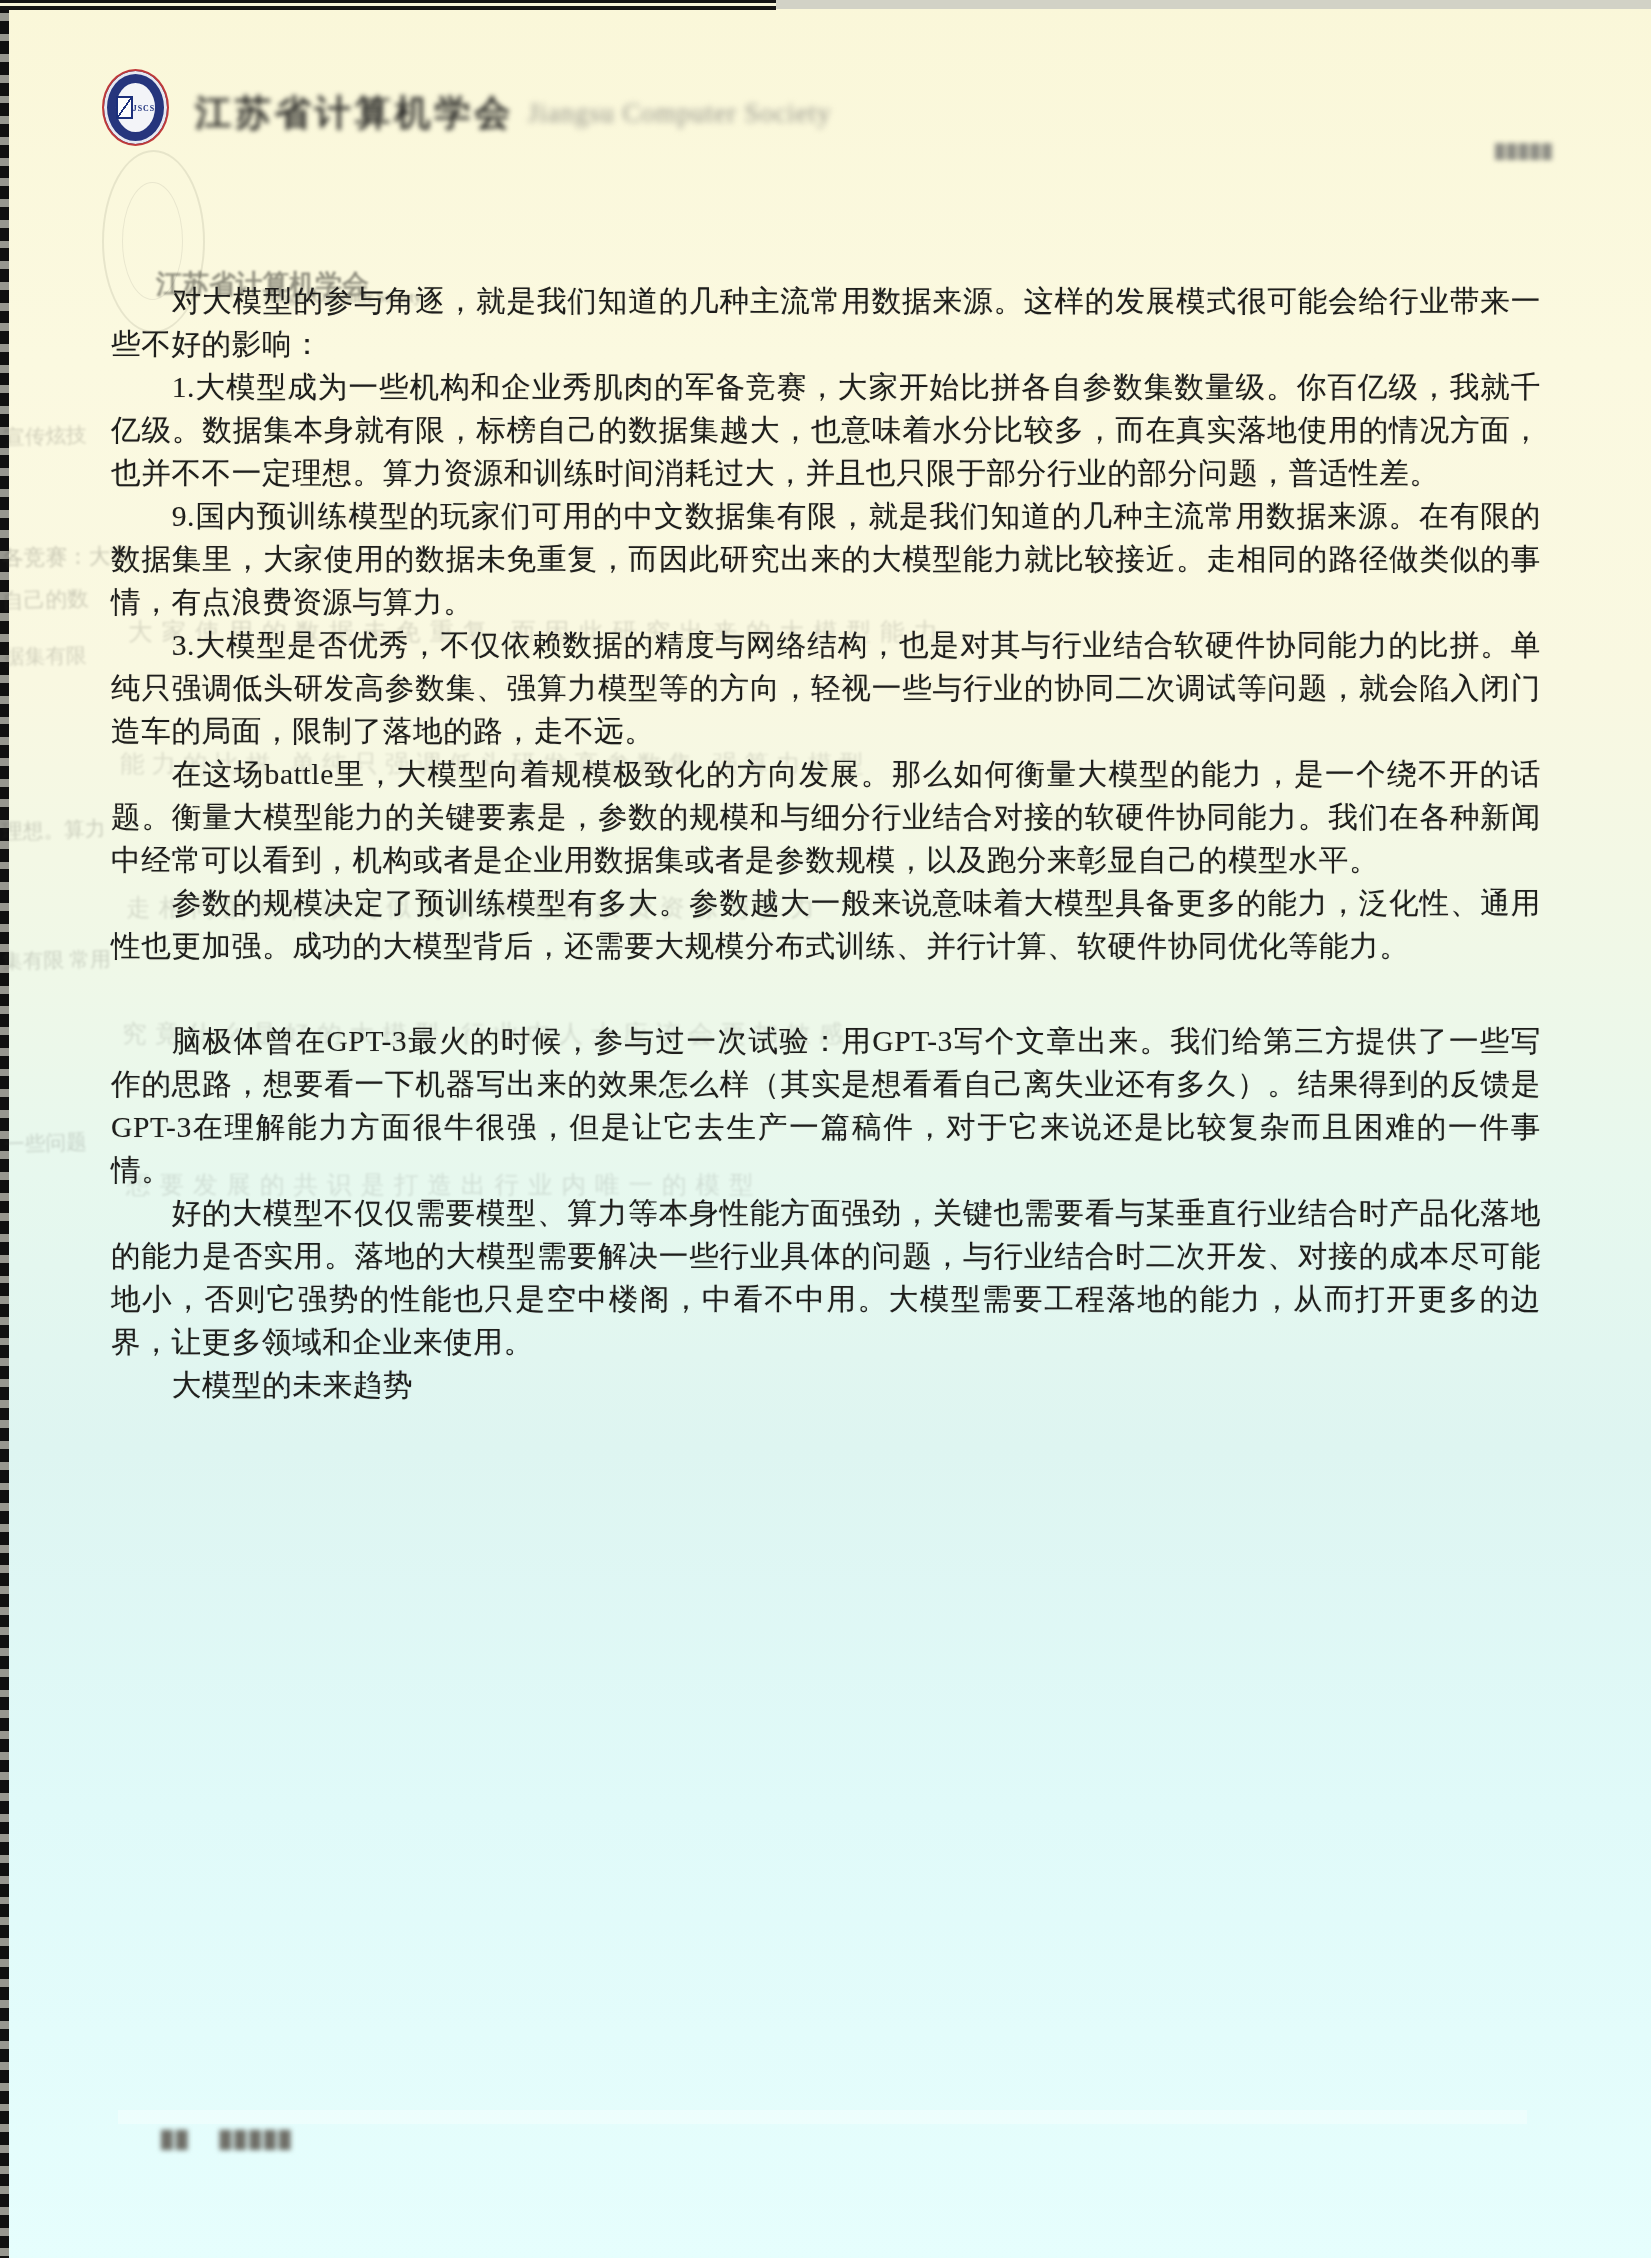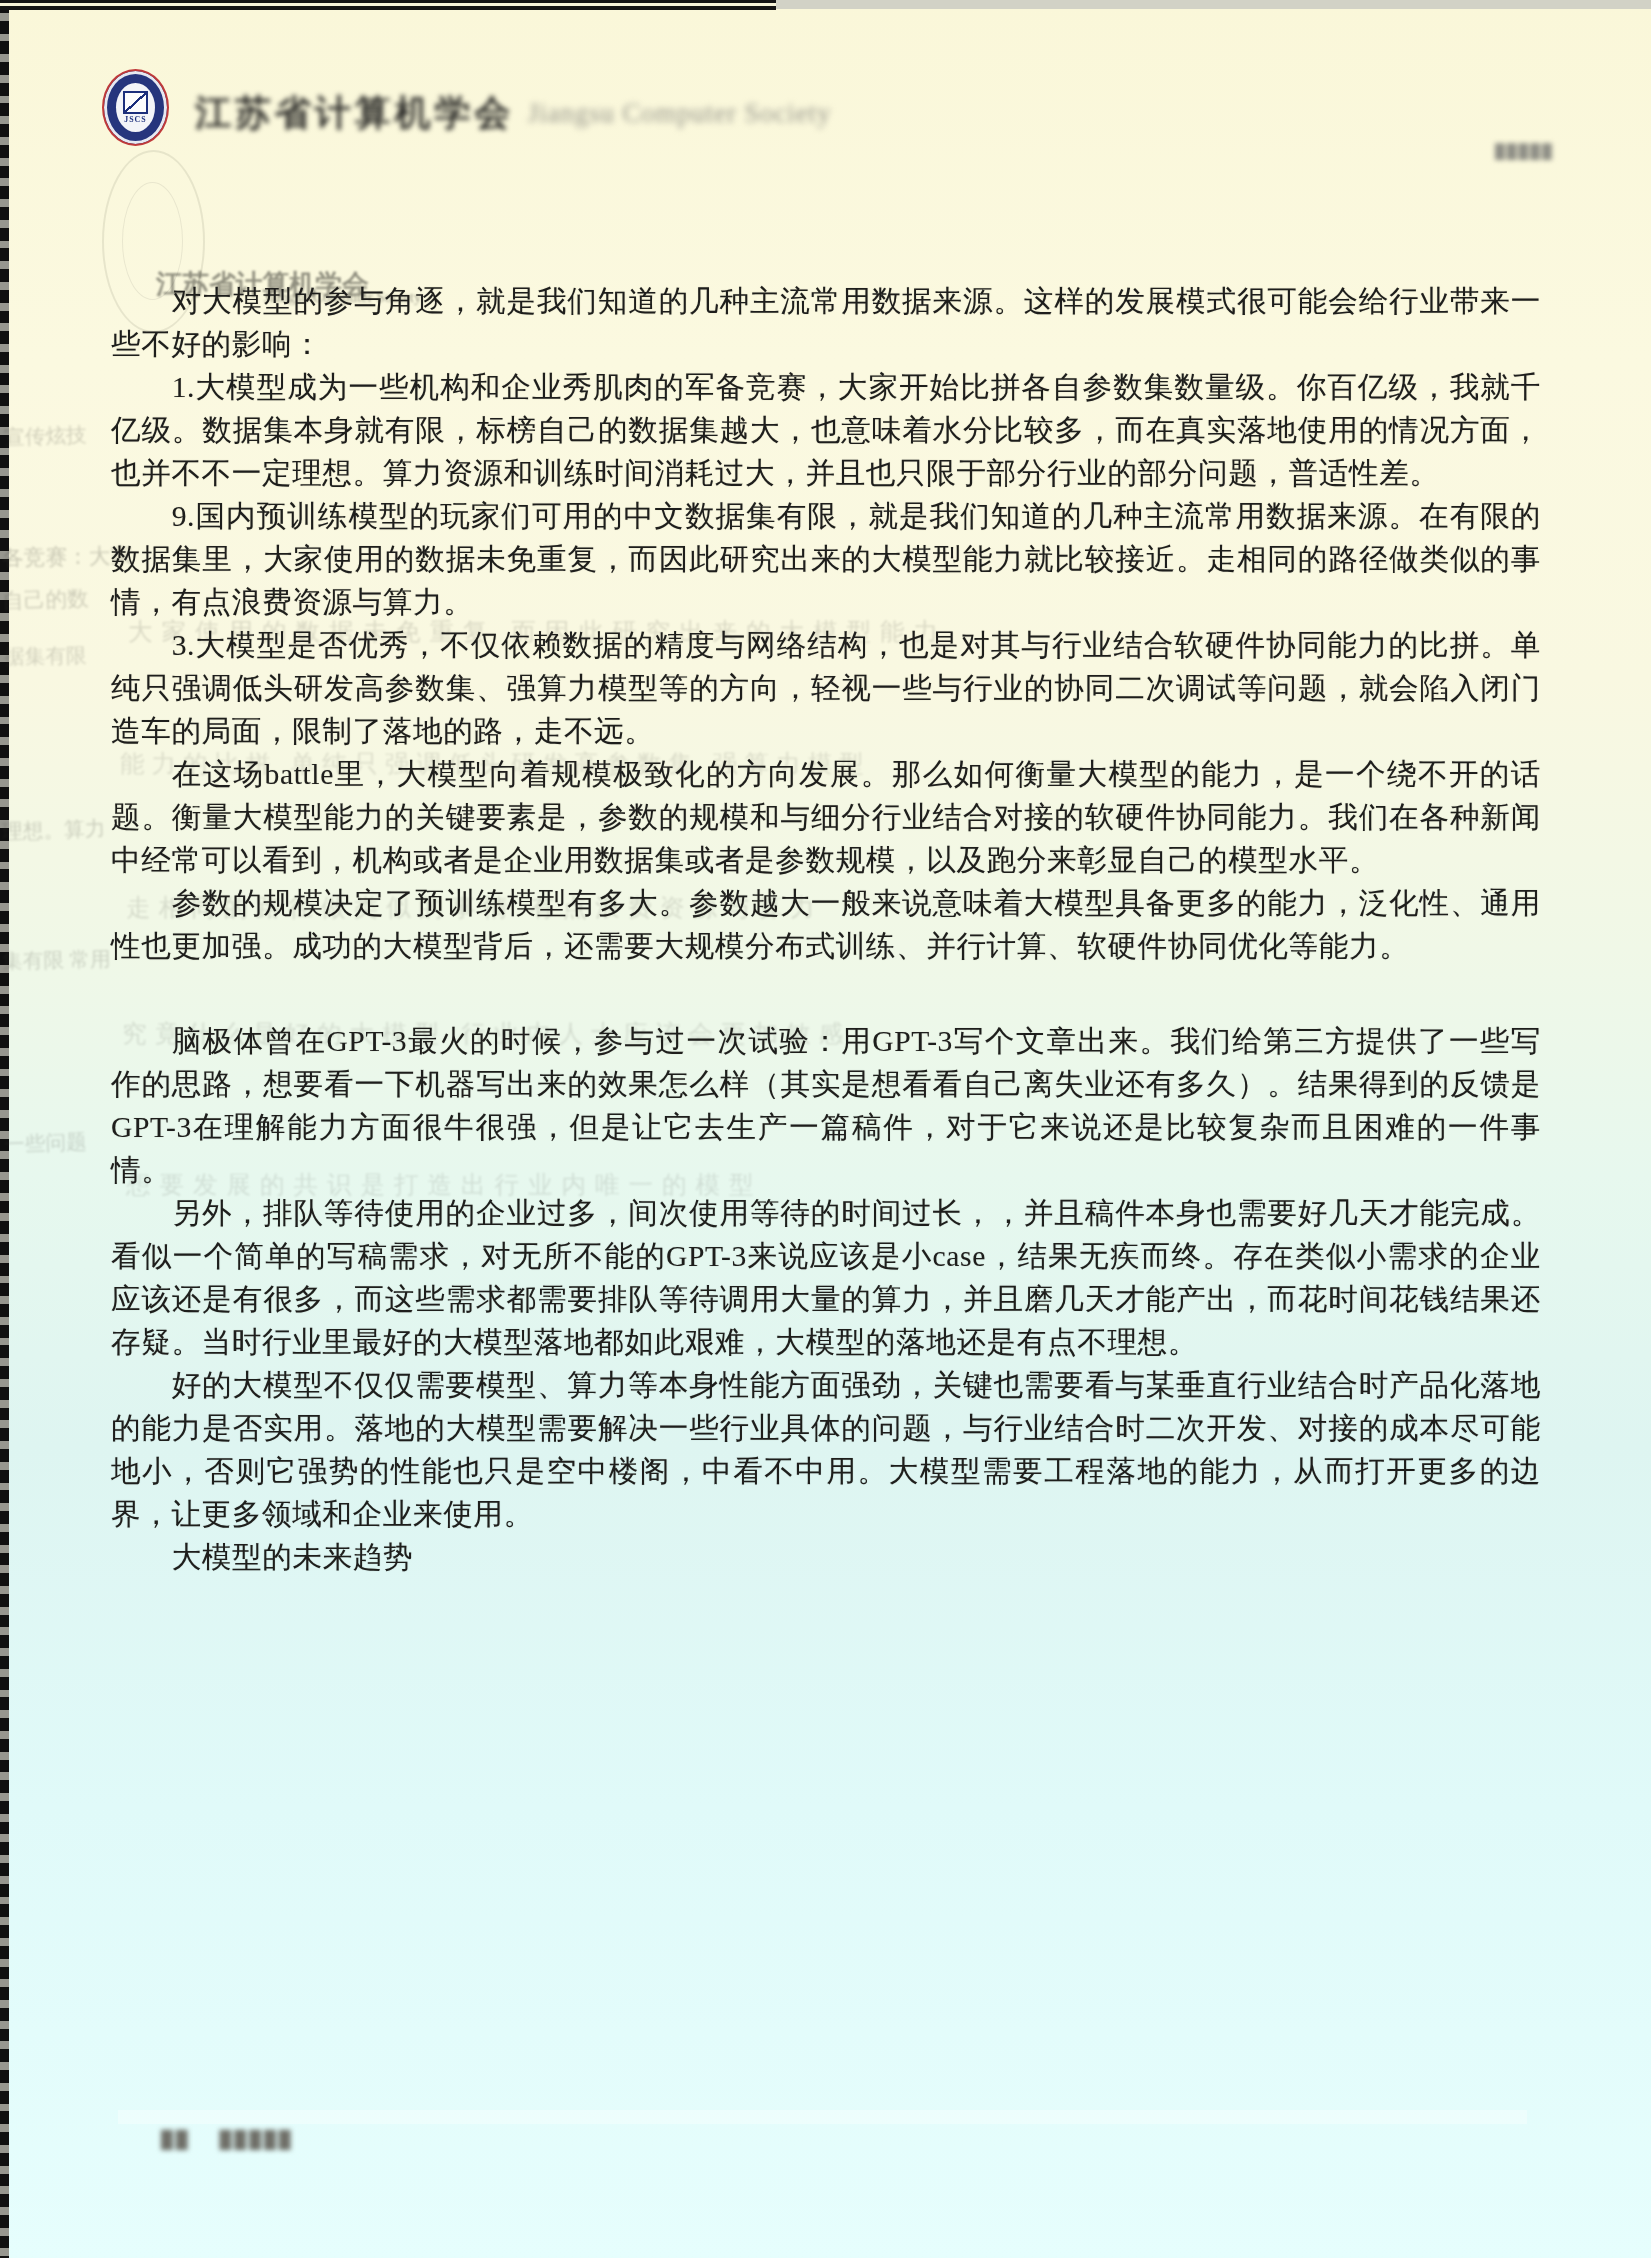--- a/index.html
+++ b/index.html
@@ -28,21 +28,21 @@
     position:absolute;left:776px;top:0;right:0;height:8.9px;background:#d2d2c6;
   }
   
   .logo{
     position:absolute;left:102px;top:69px;width:63px;height:73px;border-radius:50%;
     background:#26357d;border:2px solid #c03a3a;
     box-shadow:inset 0 0 0 3px #e6e9f1, inset 0 0 0 10.8px #26357d;
   }
   .logo-inner{
     position:absolute;inset:11.8px;border-radius:50%;background:#f3f4f8;
-    display:flex;flex-direction:column;align-items:center;justify-content:center;
+    display:flex;flex-direction:row;align-items:center;justify-content:center;
   }
   .logo-square{
     width:21.7px;height:18.7px;border:2px solid #1c2f7c;background:
       linear-gradient(to bottom right,transparent 46%,#1c2f7c 46% 54%,transparent 54%),#fdfdfd;
   }
   .logo-jscs{font-size:7.9px;font-weight:bold;color:#1c2f7c;letter-spacing:1px;margin-top:1px;
     font-family:"Liberation Serif","DejaVu Serif",serif;}
   .org-cn{
     position:absolute;left:195px;top:89px;font-size:36px;font-weight:bold;color:#2d2d2a;
     letter-spacing:3.9px;filter:blur(2.6px);
@@ -132,21 +132,20 @@
   <div class="ghost gh-w5">想要发展的共识是打造出行业内唯一的模型</div>
 
   <main class="textblock">
       <p>对大模型的参与角逐，就是我们知道的几种主流常用数据来源。这样的发展模式很可能会给行业带来一些不好的影响：</p>
       <p>1.大模型成为一些机构和企业秀肌肉的军备竞赛，大家开始比拼各自参数集数量级。你百亿级，我就千亿级。数据集本身就有限，标榜自己的数据集越大，也意味着水分比较多，而在真实落地使用的情况方面，也并不不一定理想。算力资源和训练时间消耗过大，并且也只限于部分行业的部分问题，普适性差。</p>
       <p>9.国内预训练模型的玩家们可用的中文数据集有限，就是我们知道的几种主流常用数据来源。在有限的数据集里，大家使用的数据未免重复，而因此研究出来的大模型能力就比较接近。走相同的路径做类似的事情，有点浪费资源与算力。</p>
       <p>3.大模型是否优秀，不仅依赖数据的精度与网络结构，也是对其与行业结合软硬件协同能力的比拼。单纯只强调低头研发高参数集、强算力模型等的方向，轻视一些与行业的协同二次调试等问题，就会陷入闭门造车的局面，限制了落地的路，走不远。</p>
       <p>在这场battle里，大模型向着规模极致化的方向发展。那么如何衡量大模型的能力，是一个绕不开的话题。衡量大模型能力的关键要素是，参数的规模和与细分行业结合对接的软硬件协同能力。我们在各种新闻中经常可以看到，机构或者是企业用数据集或者是参数规模，以及跑分来彰显自己的模型水平。</p>
       <p>参数的规模决定了预训练模型有多大。参数越大一般来说意味着大模型具备更多的能力，泛化性、通用性也更加强。成功的大模型背后，还需要大规模分布式训练、并行计算、软硬件协同优化等能力。</p>
       <p class="gap-before">脑极体曾在GPT-3最火的时候，参与过一次试验：用GPT-3写个文章出来。我们给第三方提供了一些写作的思路，想要看一下机器写出来的效果怎么样（其实是想看看自己离失业还有多久）。结果得到的反馈是GPT-3在理解能力方面很牛很强，但是让它去生产一篇稿件，对于它来说还是比较复杂而且困难的一件事情。</p>
-      <p>另外，排队等待使用的企业过多，间次使用等待的时间过长，，并且稿件本身也需要好几天才能完成。看似一个简单的写稿需求，对无所不能的GPT-3来说应该是小case，结果无疾而终。存在类似小需求的企业应该还是有很多，而这些需求都需要排队等待调用大量的算力，并且磨几天才能产出，而花时间花钱结果还存疑。当时行业里最好的大模型落地都如此艰难，大模型的落地还是有点不理想。</p>
       <p>好的大模型不仅仅需要模型、算力等本身性能方面强劲，关键也需要看与某垂直行业结合时产品化落地的能力是否实用。落地的大模型需要解决一些行业具体的问题，与行业结合时二次开发、对接的成本尽可能地小，否则它强势的性能也只是空中楼阁，中看不中用。大模型需要工程落地的能力，从而打开更多的边界，让更多领域和企业来使用。</p>
       <p>大模型的未来趋势</p>
     </main>
 
   <div class="footer-band"></div>
   <div class="footer-masked">
     <span class="seg">██</span>
     <span class="seg">█████</span>
   </div>
 

